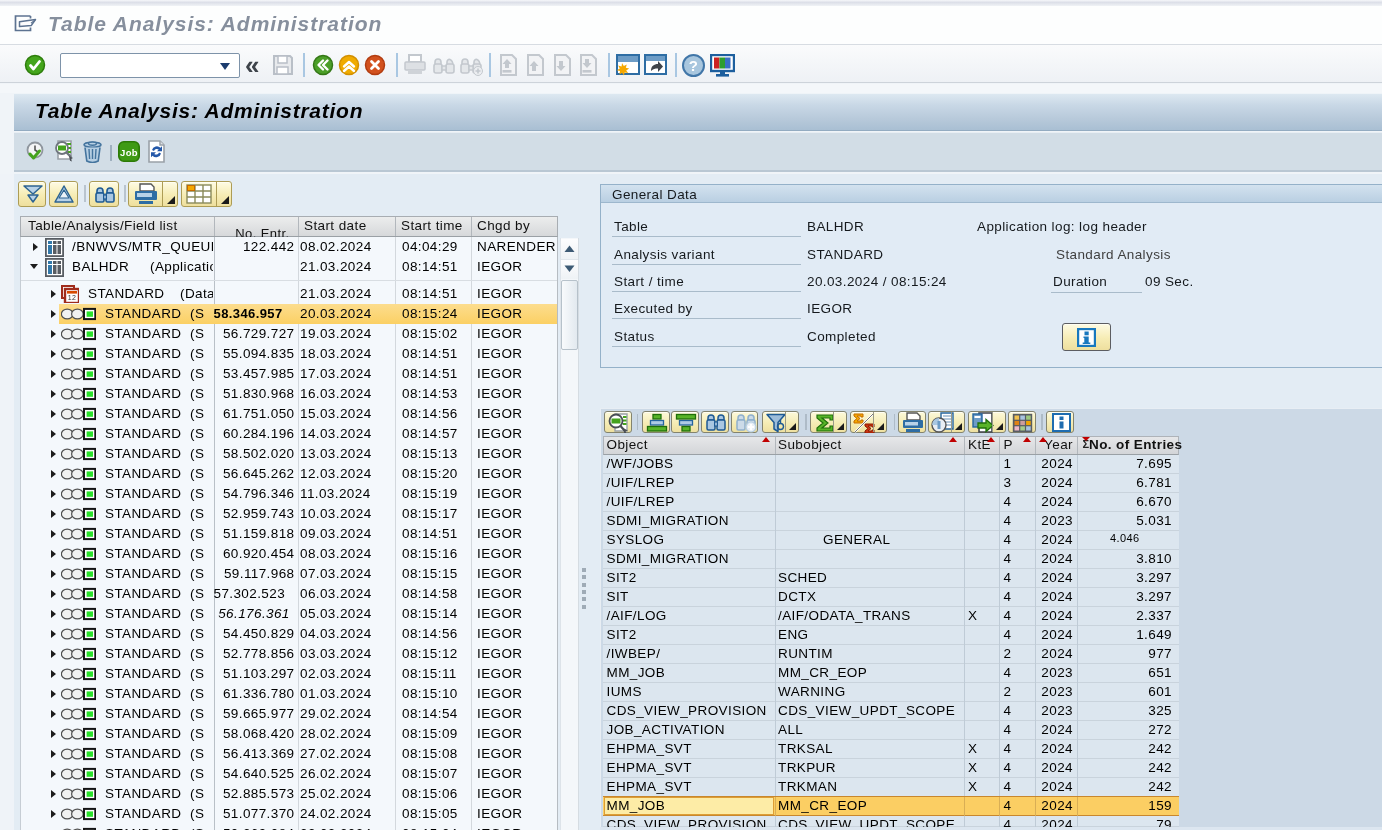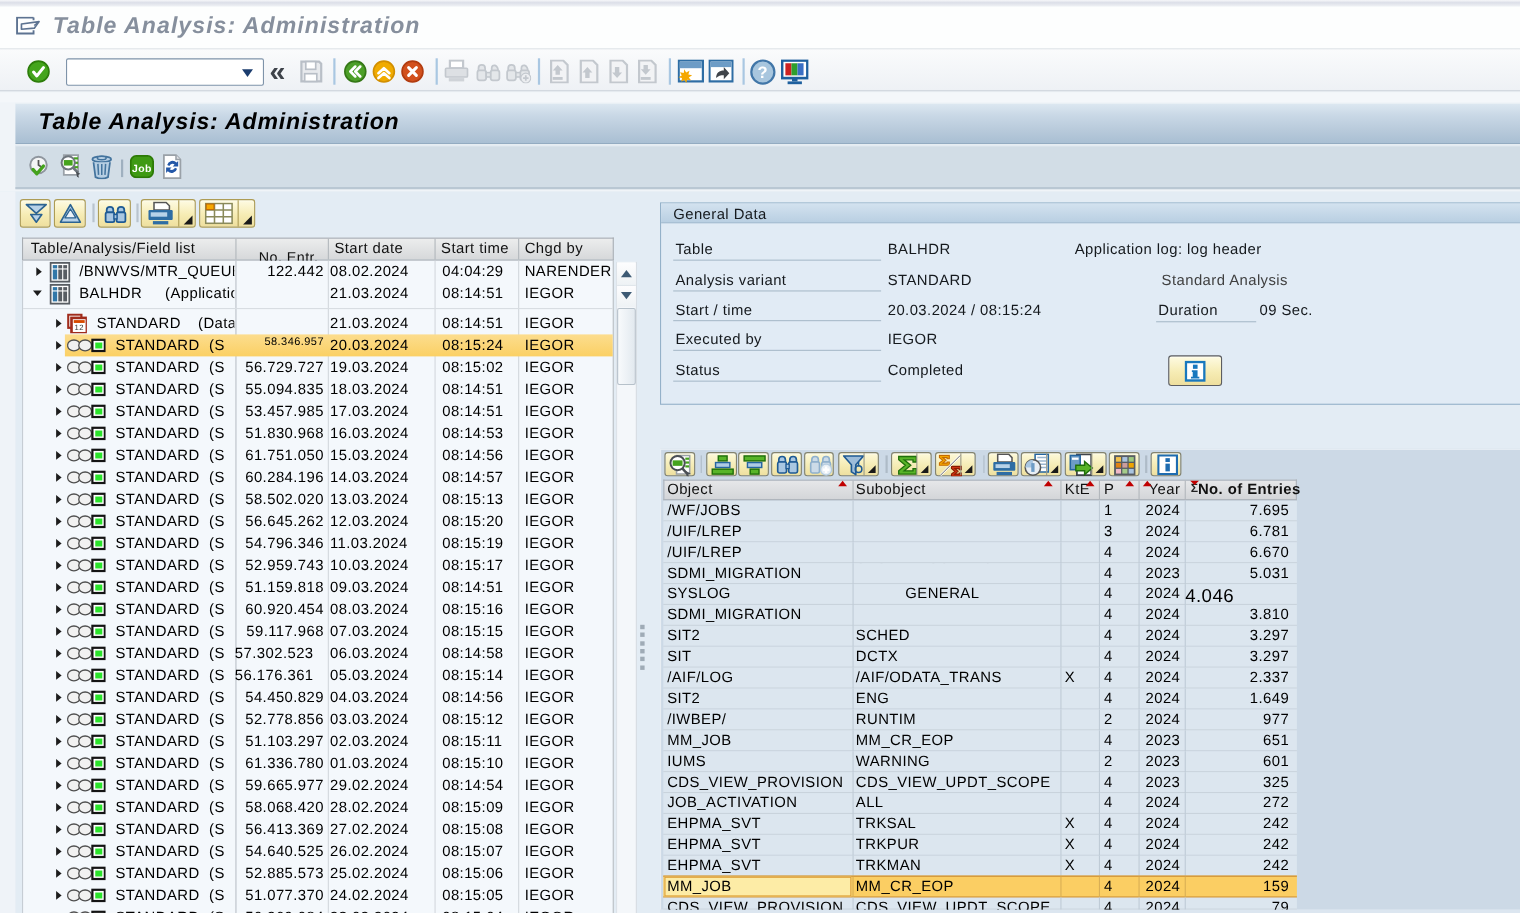--- a/index.html
+++ b/index.html
@@ -250,21 +250,21 @@
 <div class="" style="left:59px;top:304.0px;width:498px;height:19.5px;background:linear-gradient(#fcdd8e,#fbd064);"></div>
 <div style="left:51px;top:309.5px;width:0;height:0;border-left:5px solid #1c1c1c;border-top:4px solid transparent;border-bottom:4px solid transparent;"></div>
 <svg class="ico" style="left:61px;top:306.5px" width="35" height="14" viewBox="0 0 35 14">
     <ellipse cx="6.2" cy="7" rx="5.8" ry="4.9" fill="#f1f1f1" stroke="#4f4f4f" stroke-width="1.2"></ellipse>
     <ellipse cx="16.4" cy="7" rx="5.8" ry="4.9" fill="#f1f1f1" stroke="#4f4f4f" stroke-width="1.2"></ellipse>
     <rect x="23" y="1.9" width="11.3" height="10.2" fill="#fff" stroke="#141414" stroke-width="2"></rect>
     <rect x="25.6" y="4.4" width="6.4" height="5.4" fill="#2be32b"></rect>
   </svg>
 <div class="row-text" style="left:105px;top:305.7px;width:108px;font-size:13.5px;color:#000;">STANDARD</div>
 <div class="row-text" style="left:190px;top:305.7px;width:23px;font-size:13.5px;color:#000;">(S</div>
-<div style="left:213.5px;top:305.7px;width:81.0px;text-align:right;font-size:10px;color:#000;">58.346.957</div>
+<div style="left:213.5px;top:305.7px;width:81.0px;font-size:13px;color:#000;font-weight:bold;">58.346.957</div>
 <div style="position:absolute;left:300px;top:305.7px;white-space:pre;font-size:13.5px;color:#000;">20.03.2024</div>
 <div style="position:absolute;left:402px;top:305.7px;white-space:pre;font-size:13.5px;color:#000;">08:15:24</div>
 <div style="position:absolute;left:477px;top:305.7px;white-space:pre;font-size:13.5px;color:#000;">IEGOR</div>
 <div style="left:51px;top:329.5px;width:0;height:0;border-left:5px solid #1c1c1c;border-top:4px solid transparent;border-bottom:4px solid transparent;"></div>
 <svg class="ico" style="left:61px;top:326.5px" width="35" height="14" viewBox="0 0 35 14">
     <ellipse cx="6.2" cy="7" rx="5.8" ry="4.9" fill="#f1f1f1" stroke="#4f4f4f" stroke-width="1.2"></ellipse>
     <ellipse cx="16.4" cy="7" rx="5.8" ry="4.9" fill="#f1f1f1" stroke="#4f4f4f" stroke-width="1.2"></ellipse>
     <rect x="23" y="1.9" width="11.3" height="10.2" fill="#fff" stroke="#141414" stroke-width="2"></rect>
     <rect x="25.6" y="4.4" width="6.4" height="5.4" fill="#2be32b"></rect>
   </svg>
@@ -445,21 +445,21 @@
 <div style="position:absolute;left:477px;top:585.7px;white-space:pre;font-size:13.5px;color:#000;">IEGOR</div>
 <div style="left:51px;top:609.5px;width:0;height:0;border-left:5px solid #1c1c1c;border-top:4px solid transparent;border-bottom:4px solid transparent;"></div>
 <svg class="ico" style="left:61px;top:606.5px" width="35" height="14" viewBox="0 0 35 14">
     <ellipse cx="6.2" cy="7" rx="5.8" ry="4.9" fill="#f1f1f1" stroke="#4f4f4f" stroke-width="1.2"></ellipse>
     <ellipse cx="16.4" cy="7" rx="5.8" ry="4.9" fill="#f1f1f1" stroke="#4f4f4f" stroke-width="1.2"></ellipse>
     <rect x="23" y="1.9" width="11.3" height="10.2" fill="#fff" stroke="#141414" stroke-width="2"></rect>
     <rect x="25.6" y="4.4" width="6.4" height="5.4" fill="#2be32b"></rect>
   </svg>
 <div class="row-text" style="left:105px;top:605.7px;width:108px;font-size:13.5px;color:#000;">STANDARD</div>
 <div class="row-text" style="left:190px;top:605.7px;width:23px;font-size:13.5px;color:#000;">(S</div>
-<div style="left:213.5px;top:605.7px;width:81.0px;text-align:left;font-size:13.5px;color:#000;">56.176.361</div>
+<div style="left:213.5px;top:605.7px;width:81.0px;text-align:center;font-size:13.5px;color:#000;font-style:italic;">56.176.361</div>
 <div style="position:absolute;left:300px;top:605.7px;white-space:pre;font-size:13.5px;color:#000;">05.03.2024</div>
 <div style="position:absolute;left:402px;top:605.7px;white-space:pre;font-size:13.5px;color:#000;">08:15:14</div>
 <div style="position:absolute;left:477px;top:605.7px;white-space:pre;font-size:13.5px;color:#000;">IEGOR</div>
 <div style="left:51px;top:629.5px;width:0;height:0;border-left:5px solid #1c1c1c;border-top:4px solid transparent;border-bottom:4px solid transparent;"></div>
 <svg class="ico" style="left:61px;top:626.5px" width="35" height="14" viewBox="0 0 35 14">
     <ellipse cx="6.2" cy="7" rx="5.8" ry="4.9" fill="#f1f1f1" stroke="#4f4f4f" stroke-width="1.2"></ellipse>
     <ellipse cx="16.4" cy="7" rx="5.8" ry="4.9" fill="#f1f1f1" stroke="#4f4f4f" stroke-width="1.2"></ellipse>
     <rect x="23" y="1.9" width="11.3" height="10.2" fill="#fff" stroke="#141414" stroke-width="2"></rect>
     <rect x="25.6" y="4.4" width="6.4" height="5.4" fill="#2be32b"></rect>
   </svg>
@@ -851,21 +851,21 @@
 <div class="" style="left:602.6px;top:531.0px;width:576.4px;height:19.0px;background:#dce6ef;border-bottom:1px solid #c9d3dc;"></div>
 <div class="" style="left:775px;top:531.0px;width:1px;height:19.0px;background:#bfcbd6;"></div>
 <div class="" style="left:964px;top:531.0px;width:1px;height:19.0px;background:#bfcbd6;"></div>
 <div class="" style="left:999px;top:531.0px;width:1px;height:19.0px;background:#bfcbd6;"></div>
 <div class="" style="left:1035px;top:531.0px;width:1px;height:19.0px;background:#bfcbd6;"></div>
 <div class="" style="left:1077.4px;top:531.0px;width:1px;height:19.0px;background:#bfcbd6;"></div>
 <div style="position:absolute;left:606.5px;top:532.2px;white-space:pre;font-size:13.5px;color:#000;">SYSLOG</div>
 <div style="position:absolute;left:778px;top:532.2px;white-space:pre;font-size:13.5px;color:#000;margin-left:45px;">GENERAL</div>
 <div style="position:absolute;left:1003.6px;top:532.2px;white-space:pre;font-size:13.5px;color:#000;">4</div>
 <div style="left:1035px;top:532.2px;width:38px;text-align:right;font-size:13.5px;color:#000;">2024</div>
-<div style="left:1077.4px;top:532.2px;width:94.59999999999991px;text-align:left;font-size:17px;color:#000;">4.046</div>
+<div style="left:1077.4px;top:532.2px;width:94.59999999999991px;text-align:center;font-size:11px;color:#000;">4.046</div>
 <div class="" style="left:602.6px;top:550.0px;width:576.4px;height:19.0px;background:#dce6ef;border-bottom:1px solid #c9d3dc;"></div>
 <div class="" style="left:775px;top:550.0px;width:1px;height:19.0px;background:#bfcbd6;"></div>
 <div class="" style="left:964px;top:550.0px;width:1px;height:19.0px;background:#bfcbd6;"></div>
 <div class="" style="left:999px;top:550.0px;width:1px;height:19.0px;background:#bfcbd6;"></div>
 <div class="" style="left:1035px;top:550.0px;width:1px;height:19.0px;background:#bfcbd6;"></div>
 <div class="" style="left:1077.4px;top:550.0px;width:1px;height:19.0px;background:#bfcbd6;"></div>
 <div style="position:absolute;left:606.5px;top:551.2px;white-space:pre;font-size:13.5px;color:#000;">SDMI_MIGRATION</div>
 <div style="position:absolute;left:778px;top:551.2px;white-space:pre;font-size:13.5px;color:#000;"></div>
 <div style="position:absolute;left:1003.6px;top:551.2px;white-space:pre;font-size:13.5px;color:#000;">4</div>
 <div style="left:1035px;top:551.2px;width:38px;text-align:right;font-size:13.5px;color:#000;">2024</div>

